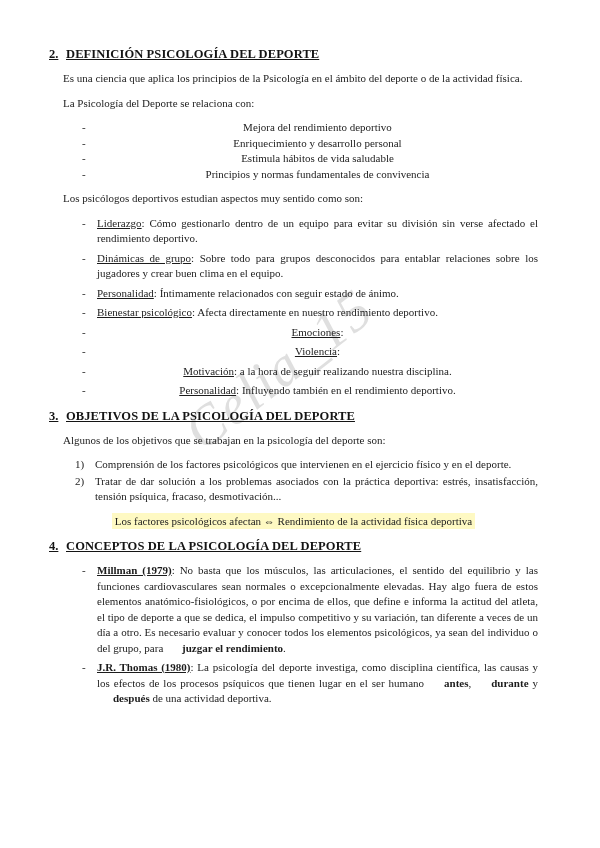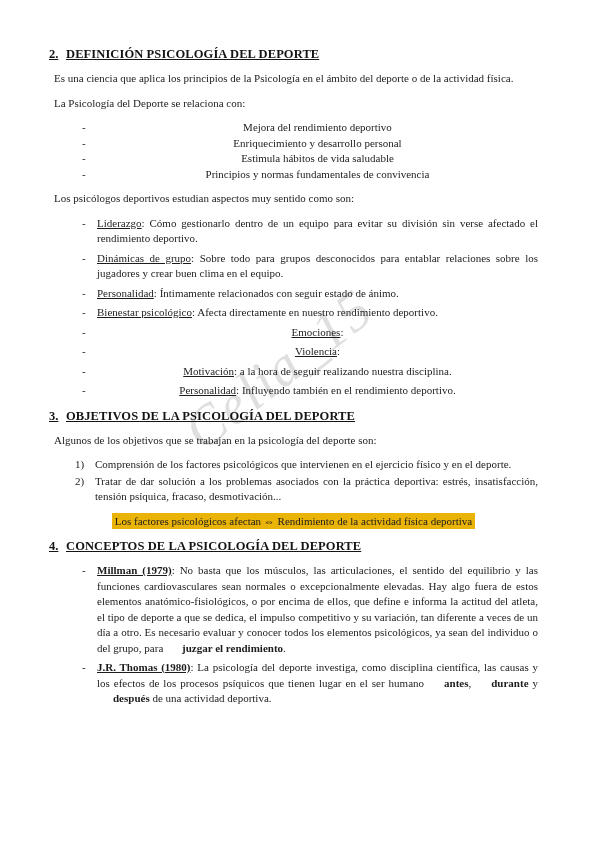--- a/index.html
+++ b/index.html
@@ -32,35 +32,35 @@
   .heading {
     display:flex;
     font-weight:bold;
     font-size:12.5px;
     line-height:16px;
     margin:0 0 9px 0;
     color:#141414;
   }
   .hnum { flex:none; width:17px; text-decoration:underline; }
   .htitle { text-decoration:underline; letter-spacing:0.1px; }
-  .para { margin:0 0 9px 5px; text-align:justify; }
+  .para { margin:0 0 9px 14px; text-align:justify; }
   .para.single { text-align:left; }
   ul.dash-list { list-style:none; margin:0 0 9px 0; padding:0; }
   ul.dash-list li { display:flex; padding-left:33px; }
   ul.dash-list.spaced li { margin-bottom:4px; }
   .dash { flex:none; width:15px; }
   .li-text { flex:1; text-align:justify; }
   .li-text.single { text-align:center; }
   .term { text-decoration:underline; }
   ol.num-list { list-style:none; margin:0 0 9px 0; padding:0; }
   ol.num-list li { display:flex; padding-left:26px; margin-bottom:1px; }
   .num-marker { flex:none; width:20px; }
   .highlight-line { text-align:center; margin:0 0 9px 0; }
   .hl {
-    background:#eab308;
+    background:#fef9c3;
     padding:2px 3px;
   }
   .seg-term { font-weight:bold; text-decoration:underline;margin-top:32px; }
   .seg-bold { font-weight:bold;margin-left:16px; }
   .section { margin:0; }
 </style>
 </head>
 <body>
 
 <div class="page">

